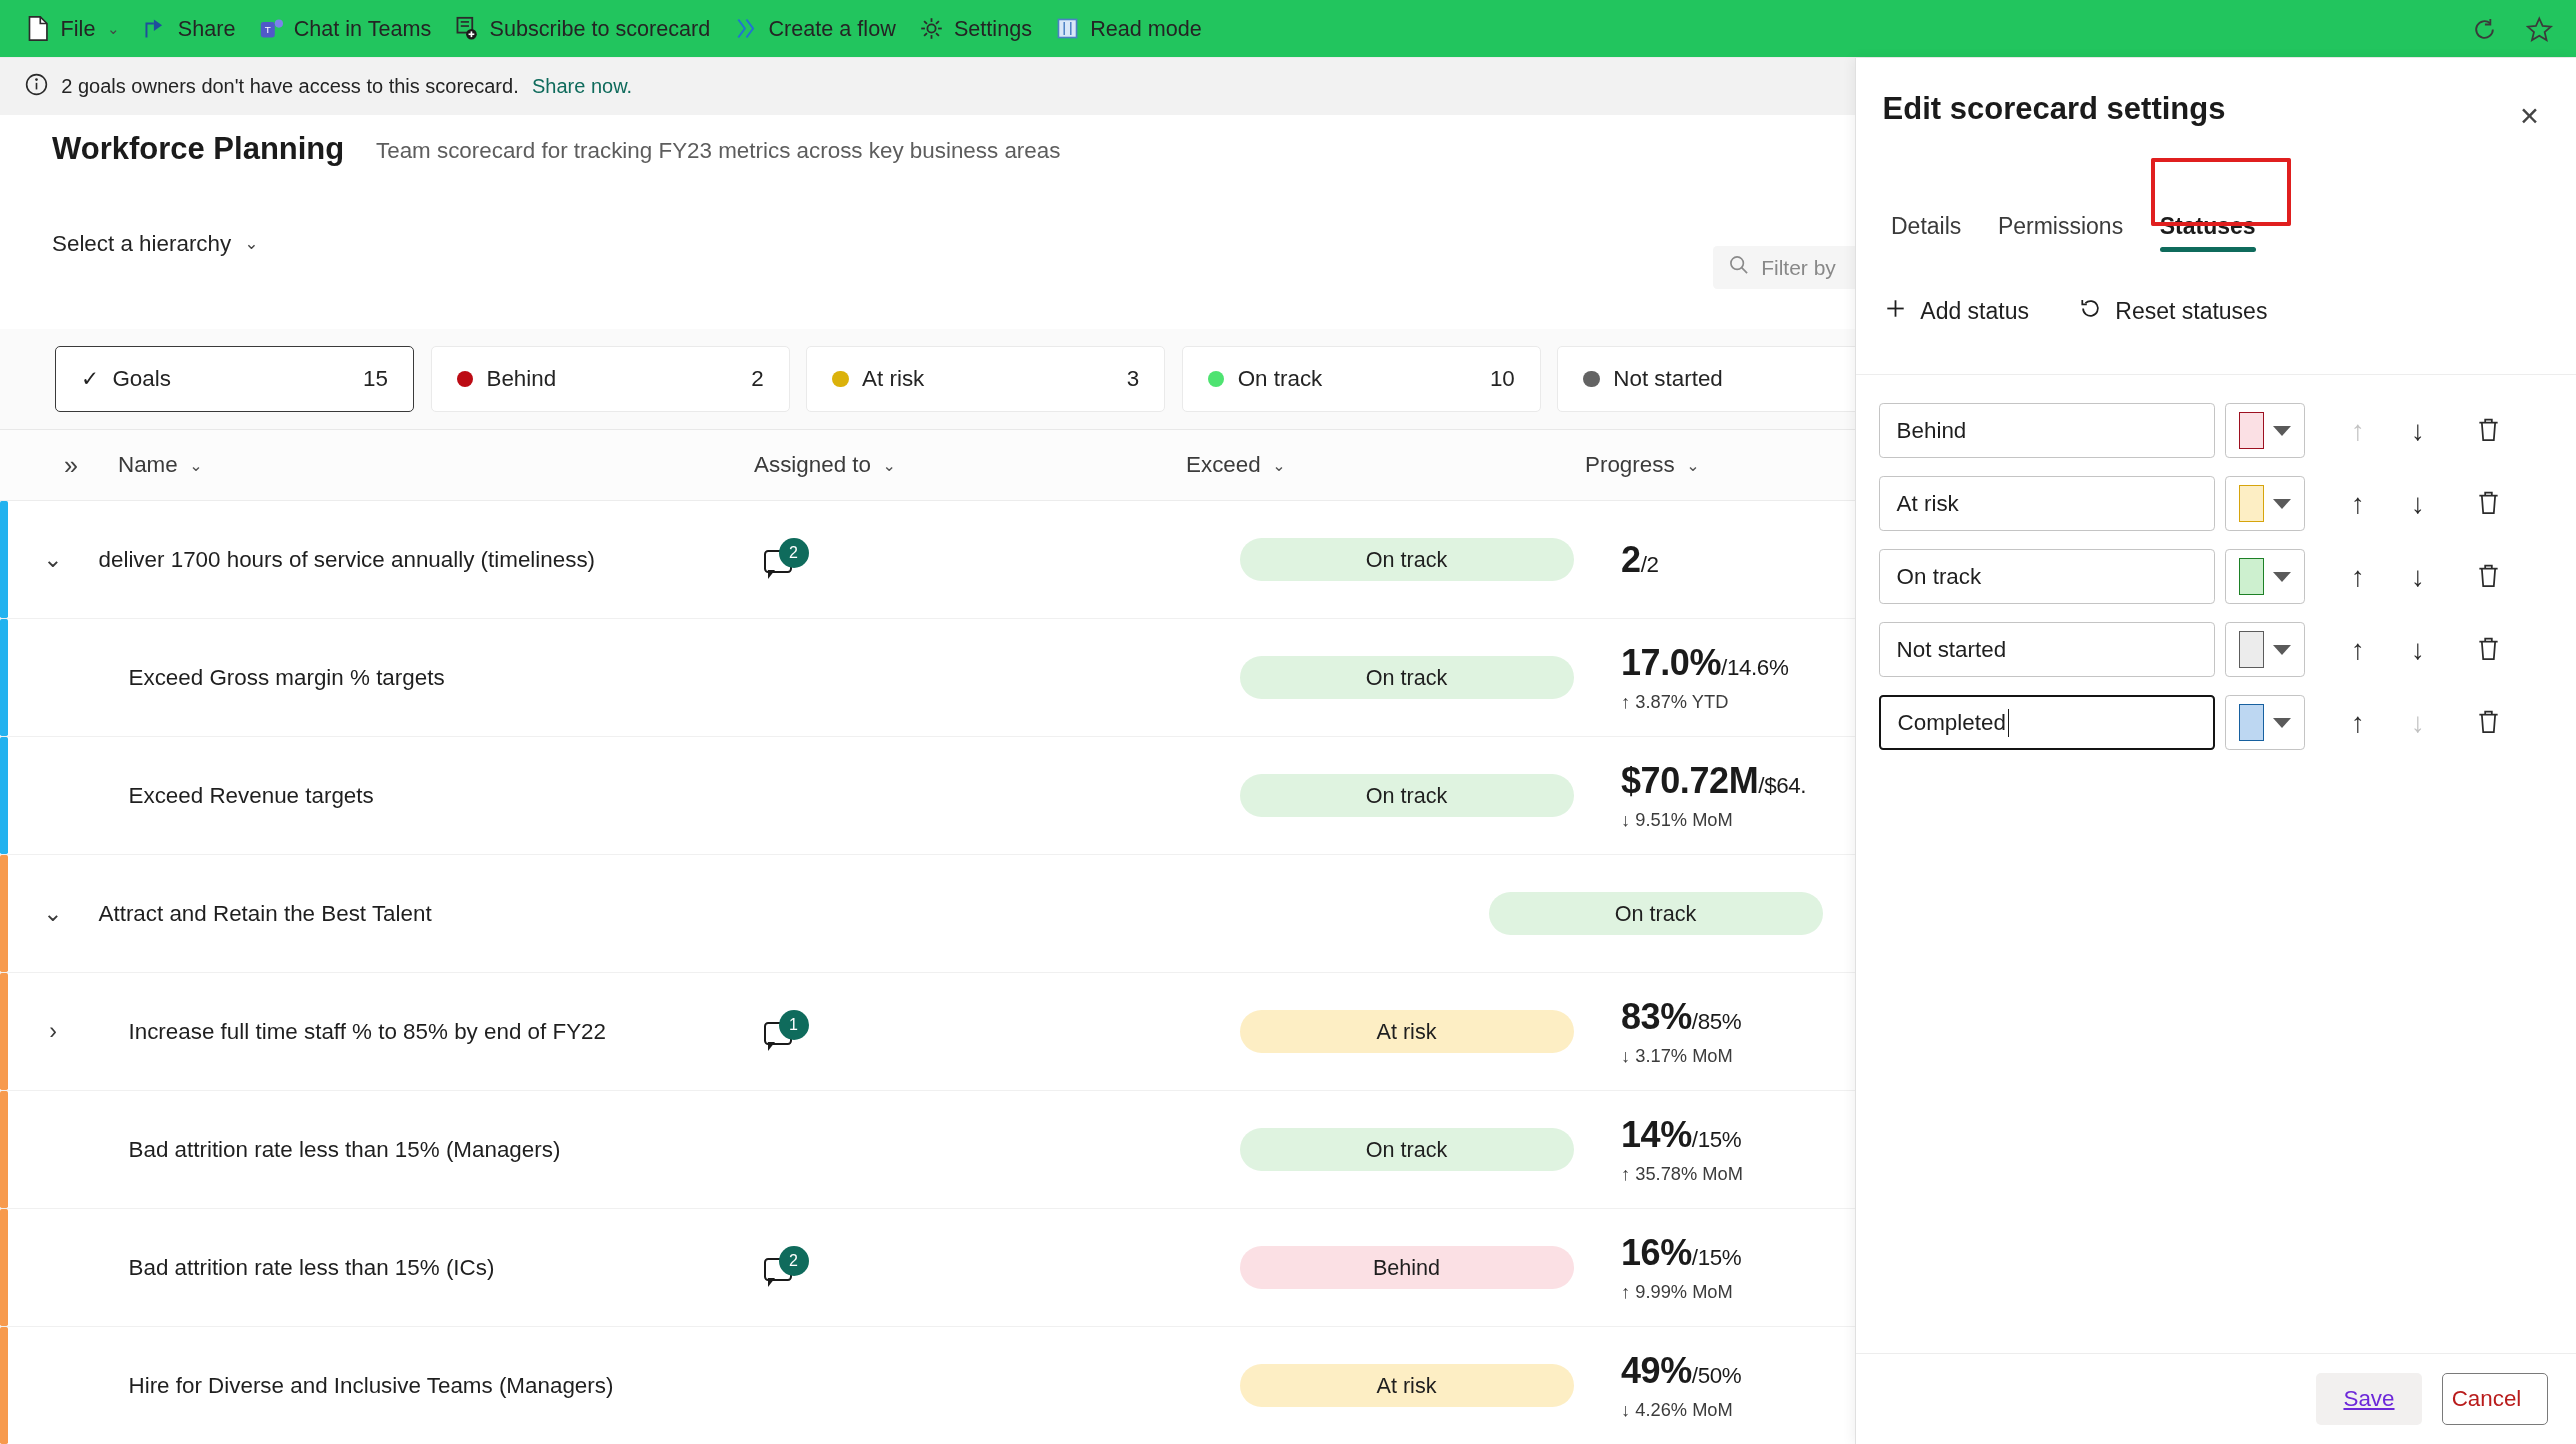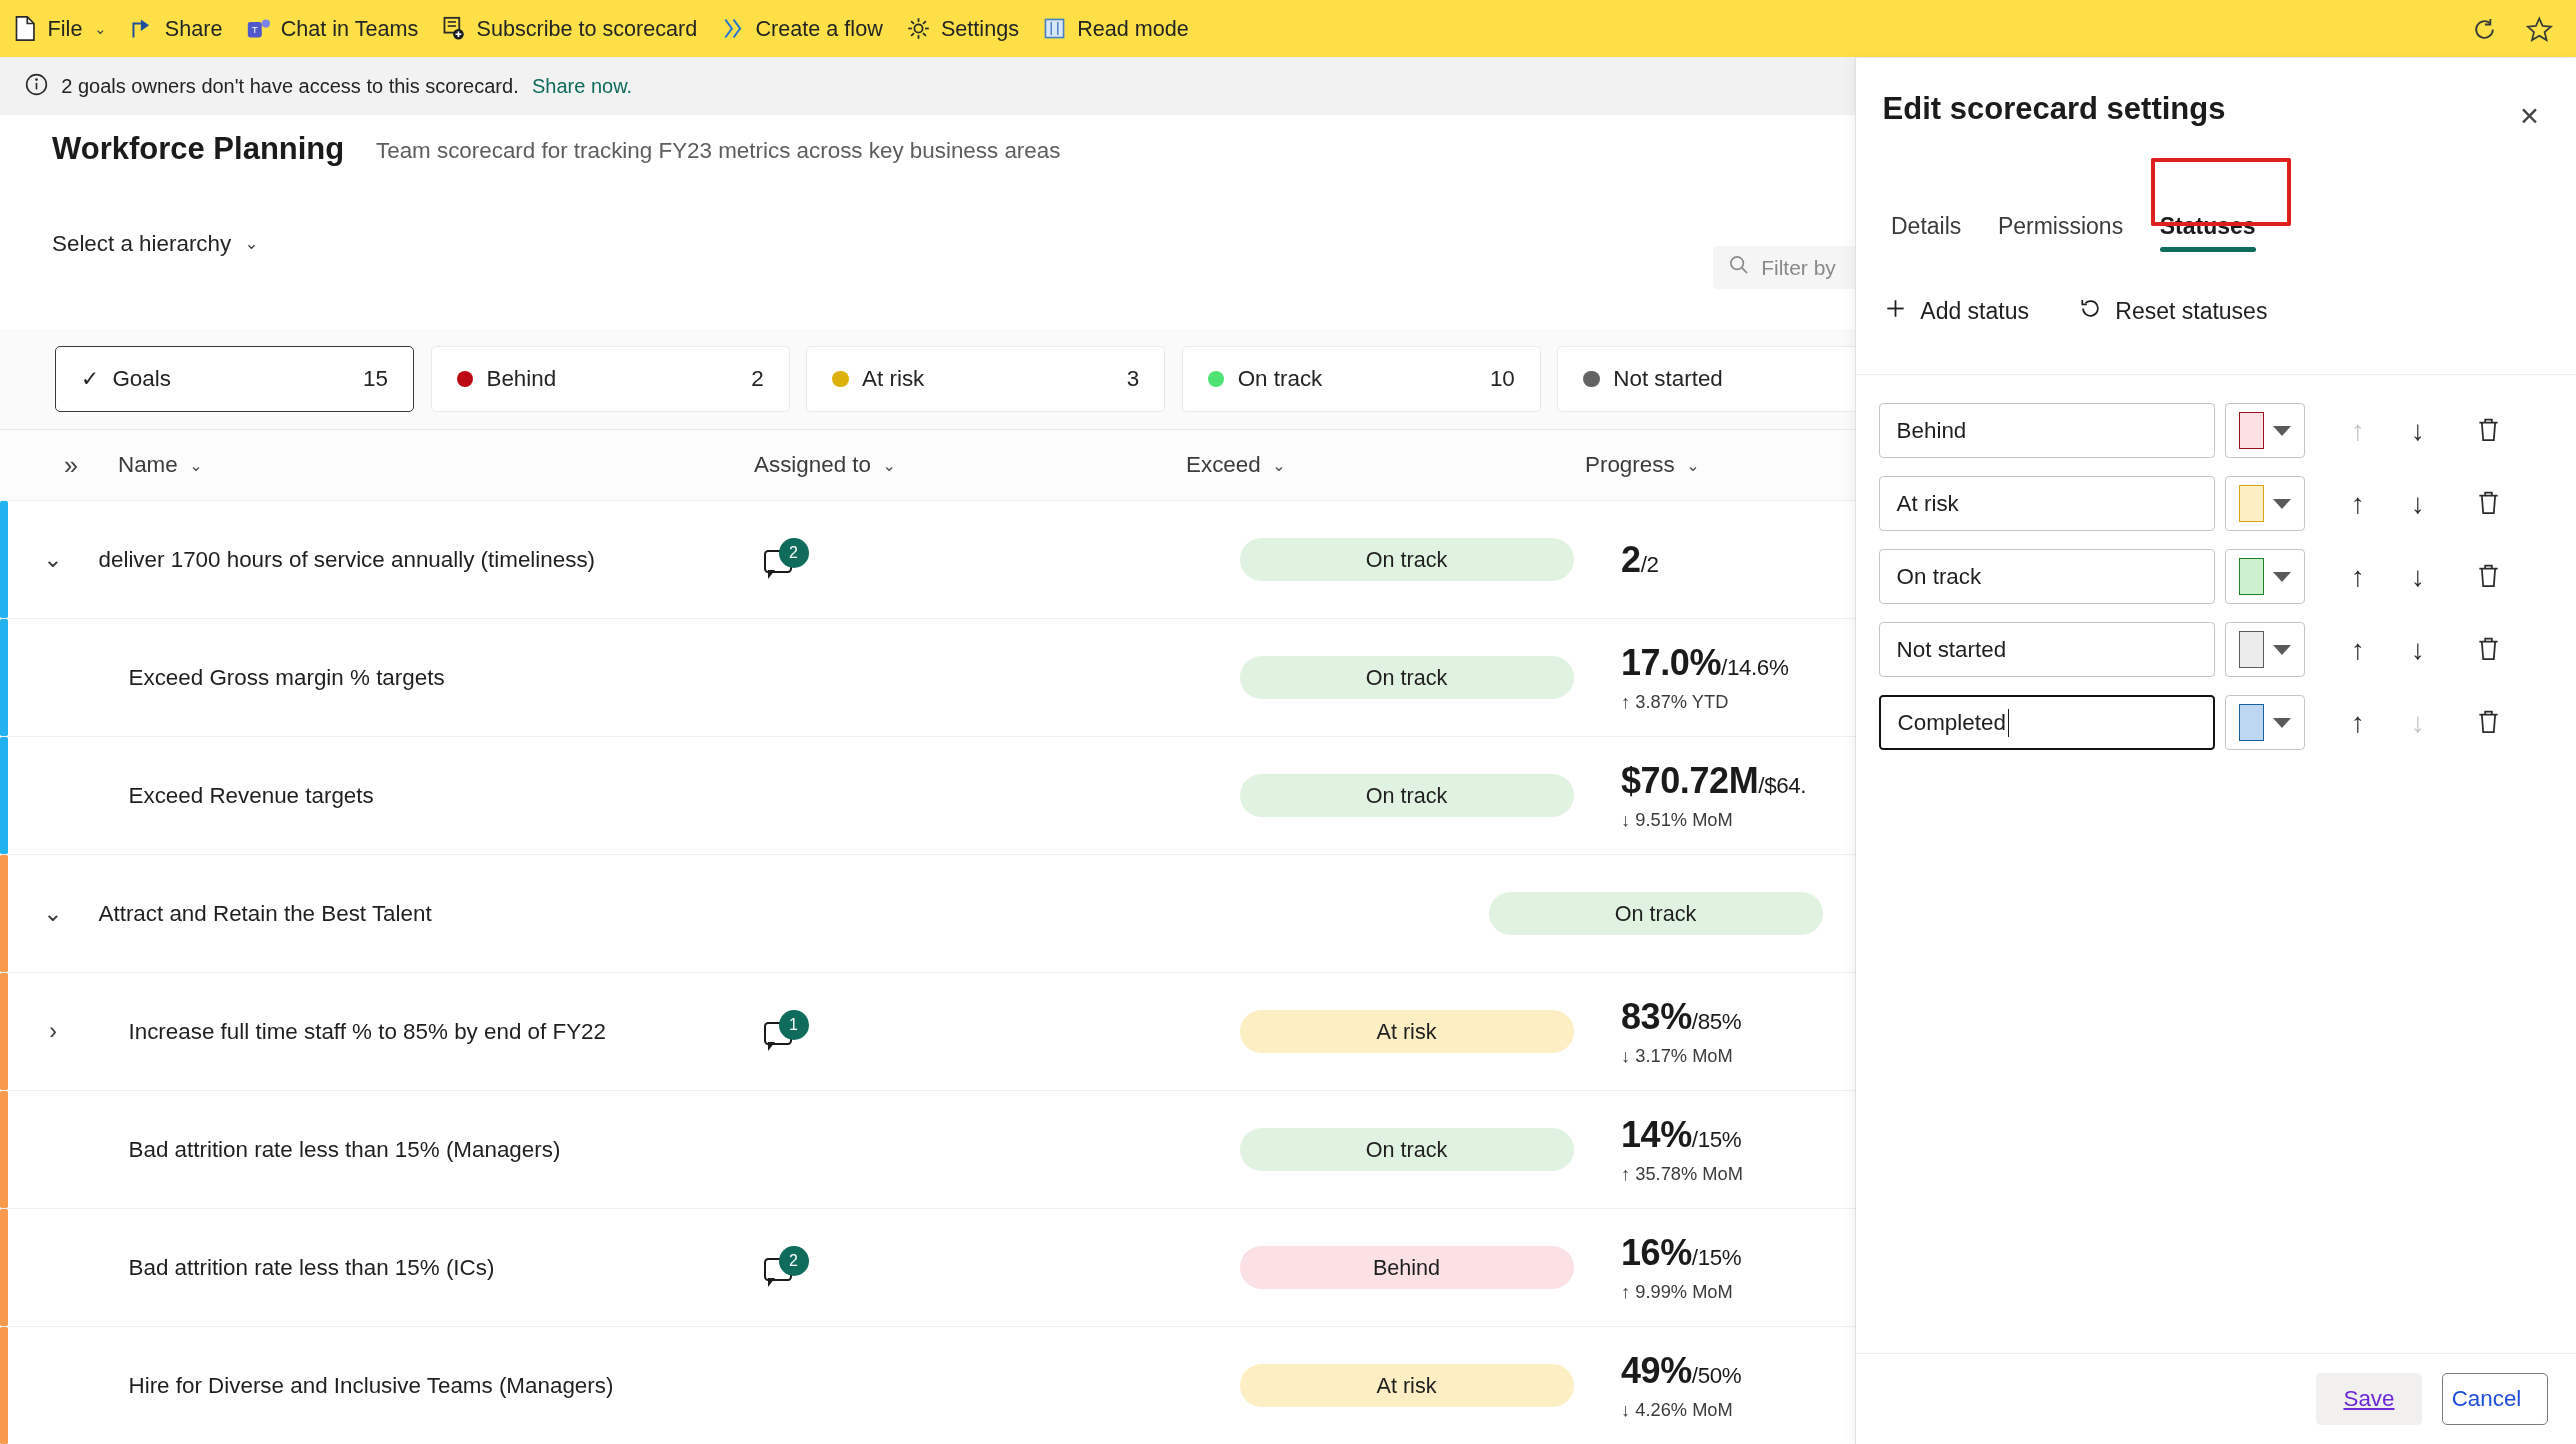--- a/index.html
+++ b/index.html
@@ -8,22 +8,22 @@
     font-family: "Liberation Sans", sans-serif;
     background: #ffffff;
     color: #242424;
     overflow: hidden;
   }
   .app { position: relative; width: 2576px; height: 1444px; }
 
   
   .commandbar {
     position: absolute; left: 0; top: 0; width: 2576px; height: 58px;
-    background: #fde047;
-    display: flex; align-items: center; padding-left: 1px;
+    background: #22c55e;
+    display: flex; align-items: center; padding-left: 14px;
     border-bottom: 0.8px solid #ececec;
   }
   .cmd-item {
     display: flex; align-items: center; gap: 10px;
     height: 43px; padding: 0 11.6px; border-radius: 3.3px;
     font-size: 21.6px; color: #242424; cursor: pointer; white-space: nowrap;
   }
   .cmd-ico { width: 25px; height: 25px; display: flex; align-items: center; justify-content: center; flex: none; }
   .cmd-chevron { font-size: 15px; color: #444; margin-left: 1.7px; }
   .cmd-right { position: absolute; right: 20px; top: 0; height: 58px; display: flex; align-items: center; gap: 21.6px; }
@@ -153,21 +153,21 @@
               font-size: 28px; color:#2b2b2b; cursor:pointer; }
   .arrowbtn.disabled { color:#c2c2c2; cursor:default; }
   .arrowbtn.up { margin-left: 23px; }
   .trashbtn { width: 60px; height: 55px; display:flex; align-items:center; justify-content:center; cursor:pointer; margin-left: 10px; }
 
   .panel-footer { position:absolute; left: 0; right: 0; bottom: 0; height: 91px; border-top: 0.8px solid #ededed;
                   display:flex; align-items:center; justify-content:flex-end; padding-right: 28px; gap: 20px; background:#fff;}
   .btn { height: 52px; min-width: 106px; border-radius: 5px; font-size: 22.4px; display:flex; align-items:center;
          justify-content:center; padding: 0 25px; cursor:pointer; }
   .btn.save { background:#f2f0ef; color:#6d28d9; cursor:default;text-decoration:underline; }
-  .btn.cancel { background:#fff; border: 0.8px solid #7a7a7a; color:#1d4ed8;padding-left:8px; }
+  .btn.cancel { background:#fff; border: 0.8px solid #7a7a7a; color:#b91c1c;padding-left:8px; }
 </style>
 </head>
 <body>
 
 <div class="app">
 
   <div class="commandbar">
     <div class="cmd-item">
       <span class="cmd-ico">
         <svg width="21.6" height="25" viewBox="0 0 26 30">

